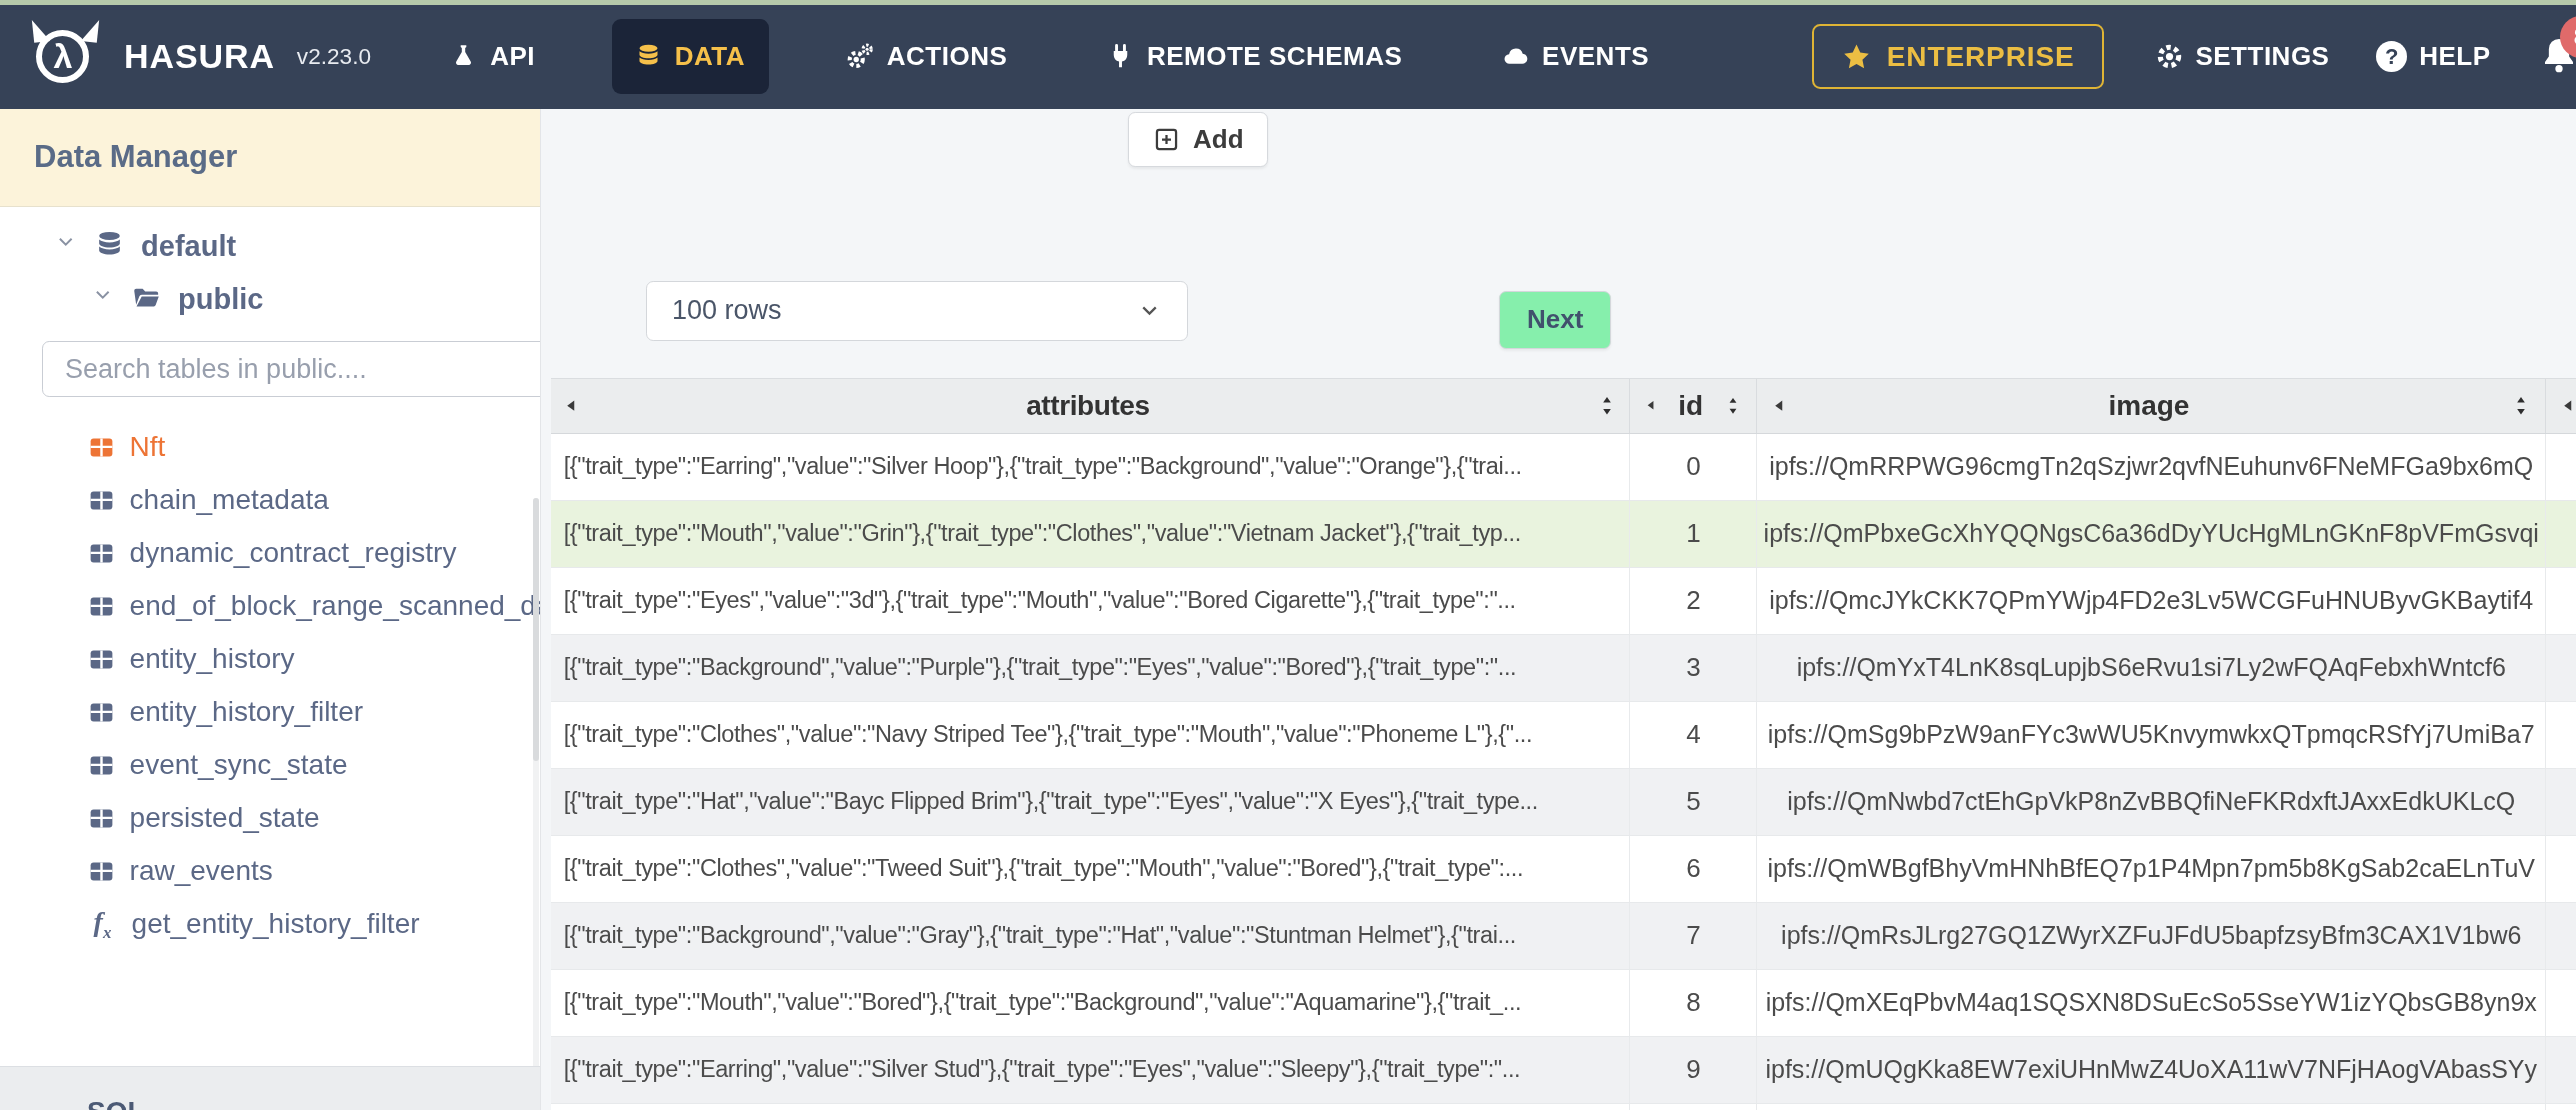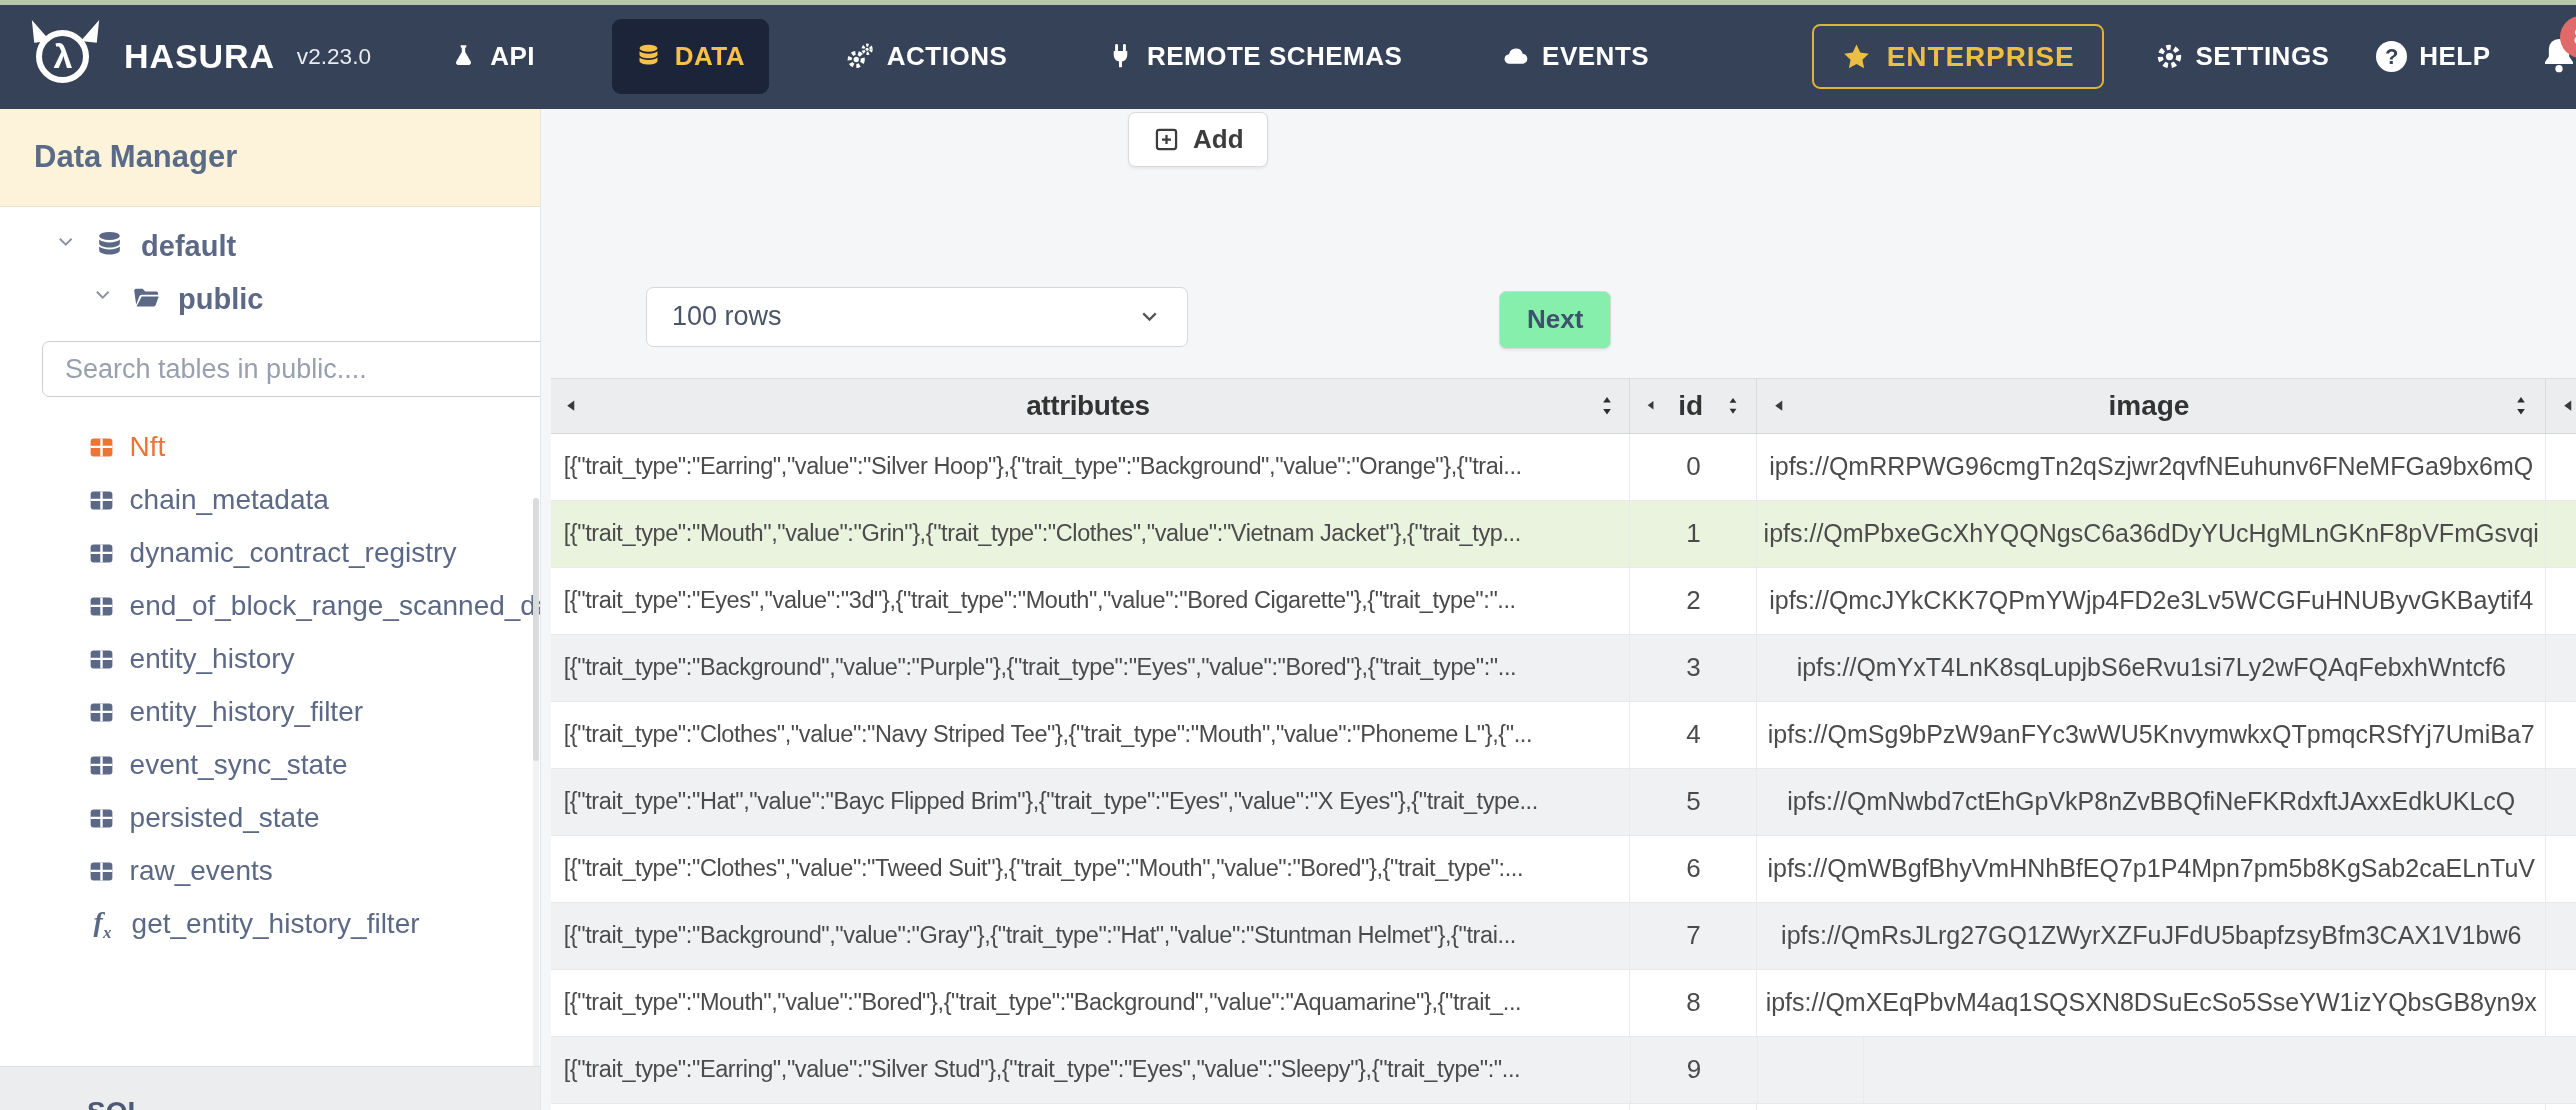--- a/index.html
+++ b/index.html
@@ -51,21 +51,21 @@
   .fx-icon{font-family:"Liberation Serif",serif;font-style:italic;font-weight:bold;font-size:28px;color:#5b6886;width:31px;text-align:center}
   .fx-icon sub{font-size:17px}
   .sb-scroll{position:absolute;right:0.9px;top:389px;width:6.3px;height:598px;background:#f1f2f3;border-radius:3.6px}
   .sb-scroll .thumb{position:absolute;top:0;width:6.3px;height:263px;background:#d9dbdd;border-radius:3.6px}
   .sb-bottom{position:absolute;left:0;right:0;bottom:0;height:45px;background:#ebedef;border-top:0.9px solid #dcdfe3;padding-left:87px;overflow:hidden}
   .sb-bottom span{display:block;margin-top:29px;font-size:28px;font-weight:bold;color:#4c5a75}
 
   
   .main{flex:1;position:relative;background:#f4f6f8;overflow:hidden}
   .add-btn{position:absolute;left:587px;top:3.6px;display:flex;align-items:center;gap:13.6px;background:#fff;border:0.9px solid #d6d9dd;border-radius:7.2px;padding:11px 23.5px;font-size:26px;font-weight:bold;color:#3c3c3c;box-shadow:0 1.8px 2.7px rgba(0,0,0,.06);cursor:pointer}
-  .rows-select{position:absolute;left:105px;top:178px;width:542px;height:60px;background:#fff;border:0.9px solid #d4d7db;border-radius:7.2px;display:flex;align-items:center;padding:0 25px;font-size:27px;color:#4a5568;cursor:pointer}
+  .rows-select{position:absolute;left:105px;top:172px;width:542px;height:60px;background:#fff;border:0.9px solid #d4d7db;border-radius:7.2px;display:flex;align-items:center;padding:0 25px;font-size:27px;color:#4a5568;cursor:pointer}
   .rows-select .chev{margin-left:auto;display:flex}
   .next-btn{position:absolute;left:958px;top:182px;height:58px;padding:0 27px;background:#86efac;border:0.9px solid #d4d7db;border-radius:7.2px;font-size:26px;font-weight:bold;color:#41516d;box-shadow:0 1.8px 2.7px rgba(0,0,0,.05);cursor:pointer}
 
   
   .grid{position:absolute;left:10px;top:269px;width:2101px}
   .grid-head{display:flex;height:56px;background:#ebedee;border-top:0.9px solid #dadde0;border-bottom:1.8px solid #d5d8db}
   .hcell{display:flex;align-items:center;border-right:0.9px solid #d9dcdf;padding:0 14.5px;gap:9px;cursor:pointer}
   .hcell .lbl{flex:1;text-align:center;font-size:28px;font-weight:bold;color:#333}
   .trow{display:flex;height:67px;background:#fff;border-bottom:0.9px solid #e7e9eb;cursor:pointer}
   .trow.stripe{background:#f0f1f3}
@@ -423,20 +423,21 @@
           <div class="trow">
             <div class="tcell c-attr">[{"trait_type":"Mouth","value":"Bored"},{"trait_type":"Background","value":"Aquamarine"},{"trait_...</div>
             <div class="tcell c-id">8</div>
             <div class="tcell c-img">ipfs://QmXEqPbvM4aq1SQSXN8DSuEcSo5SseYW1izYQbsGB8yn9x</div>
             <div class="tcell c-last"></div>
           </div>
 
           <div class="trow stripe">
             <div class="tcell c-attr">[{"trait_type":"Earring","value":"Silver Stud"},{"trait_type":"Eyes","value":"Sleepy"},{"trait_type":"...</div>
             <div class="tcell c-id">9</div>
+            <div class="tcell c-img">ipfs://QmUQgKka8EW7exiUHnMwZ4UoXA11wV7NFjHAogVAbasSYy</div>
             <div class="tcell c-last"></div>
           </div>
 
         <div class="trow">
           <div class="tcell c-attr"></div>
           <div class="tcell c-id"></div>
           <div class="tcell c-img"></div>
           <div class="tcell c-last"></div>
         </div>
       </div>

